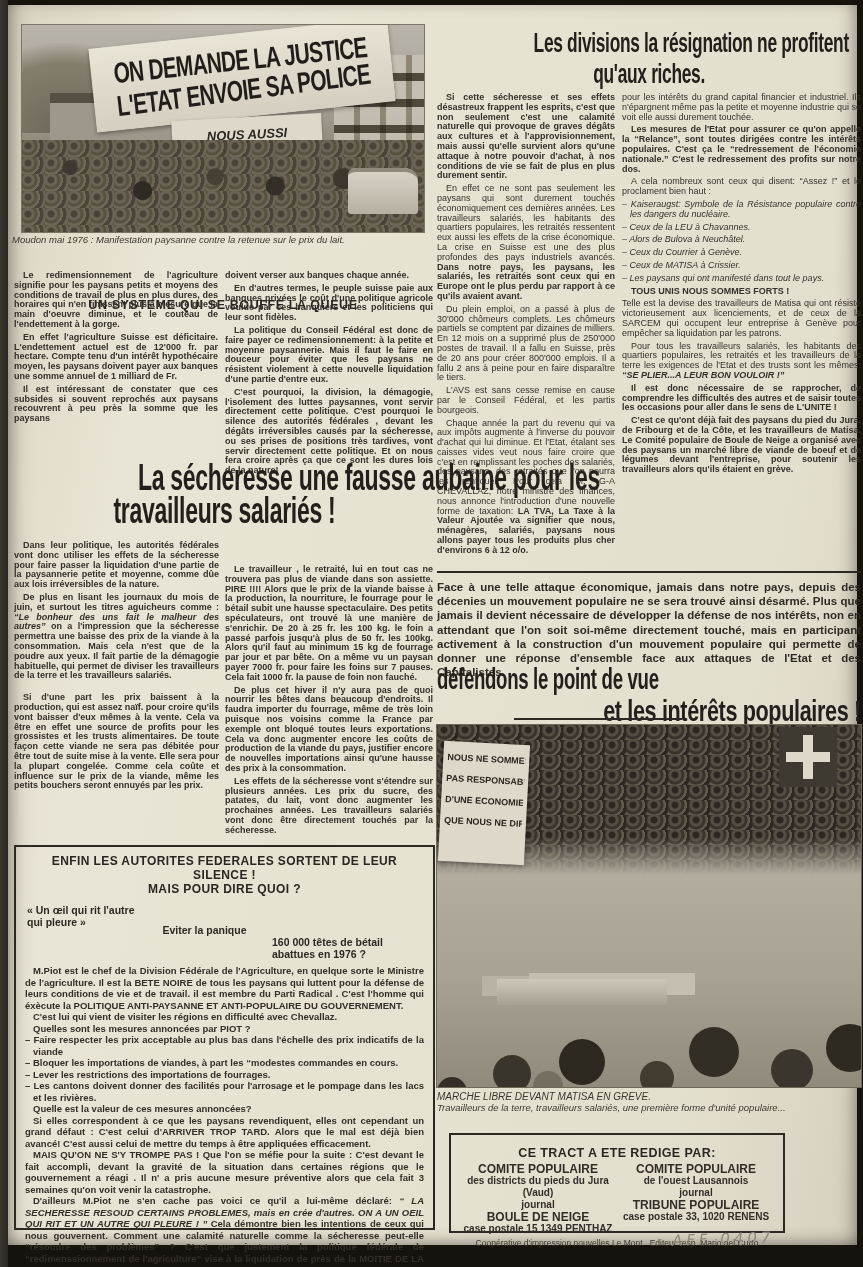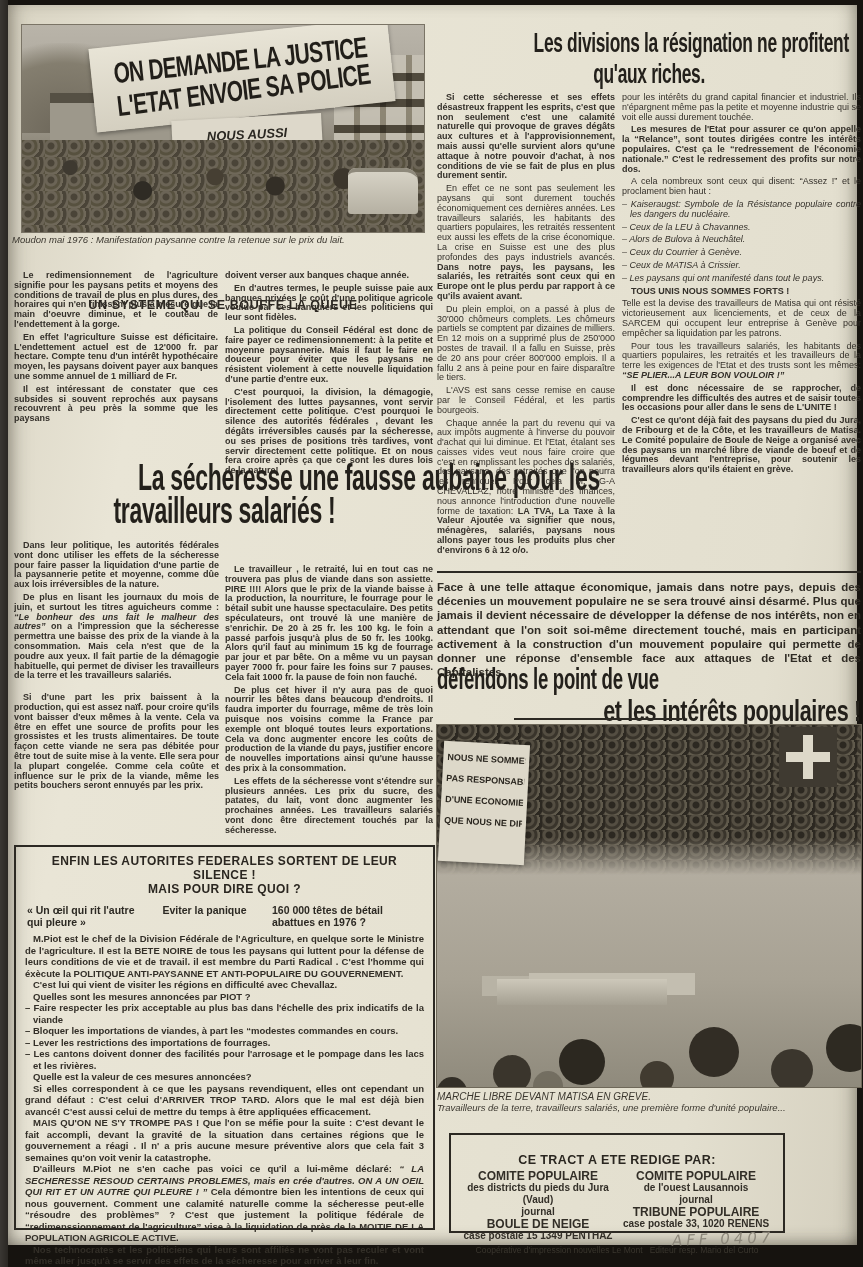--- a/index.html
+++ b/index.html
@@ -56,21 +56,21 @@
   .ph2-heads{position:absolute;left:0;bottom:-20px;width:30px;height:30px;border-radius:50%;background:#332f27;
      box-shadow:60px -18px 0 4px #3a352c, 130px -30px 0 8px #2c2820, 205px -14px 0 2px #413b30, 262px -40px 0 10px #322d25, 340px -22px 0 6px #3b362d, 398px -44px 0 9px #2e2a22, 28px -52px 0 -2px #45403500, 96px -6px 0 0 #45403566;}
   
   .boxed{position:absolute;border:2px solid #2c2923;background:transparent;box-sizing:border-box;}
   .enfin{left:6px;top:840px;width:421px;height:385px;padding:7px 9px;}
   .enfin-title{font-weight:bold;font-size:12px;line-height:14px;letter-spacing:.4px;color:#2a2620;text-align:center;}
   .enfin-body{font-size:9.5px;line-height:11.5px;font-weight:bold;text-align:justify;color:#332f28;margin-top:5px;}
   .enfin-body p{margin:0;text-indent:8px;}
   .enfin-body p.dash{text-indent:-8px;padding-left:8px;}
   .krow{display:flex;justify-content:space-between;margin:8px 2px 2px;}
-  .credits{left:441px;top:1128px;width:336px;height:100px;padding:18px 8px;}
+  .credits{left:441px;top:1128px;width:336px;height:100px;padding:11px 8px;}
   .cred-title{font-weight:bold;font-size:12.5px;text-align:center;letter-spacing:.4px;color:#2a2620;}
   .cred-cols{display:flex;margin-top:3px;}
   .cred-col{flex:1;text-align:center;font-size:10px;line-height:12px;font-weight:bold;color:#322e27;}
   .cred-col .big{font-size:12px;}
   .cred-foot{text-align:center;font-size:8.5px;font-weight:normal;margin-top:3px;color:#3a362e;}
   .pencil{position:absolute;left:664px;top:1225px;font-size:15px;font-style:italic;color:#8d887b;letter-spacing:4px;transform:rotate(-2deg);font-family:"DejaVu Sans",sans-serif;}
   .art-bold .col p, .art-bold p{font-weight:bold;}
   .unity{position:absolute;left:429px;top:575px;width:424px;font-size:11.5px;line-height:14.2px;font-weight:bold;text-align:justify;color:#2f2b24;}
 </style>
 </head>
@@ -125,22 +125,22 @@
       <p>Le travailleur , le retraité, lui en tout cas ne trouvera pas plus de viande dans son assiette. PIRE !!!! Alors que le prix de la viande baisse à la production, la nourriture, le fourrage pour le bétail subit une hausse spectaculaire. Des petits spéculateurs, ont trouvé là une manière de s'enrichir. De 20 à 25 fr. les 100 kg. le foin a passé parfois jusqu'à plus de 50 fr. les 100kg. Alors qu'il faut au minimum 15 kg de fourrage par jour et par bête. On a même vu un paysan payer 7000 fr. pour faire les foins sur 7 pauses. Cela fait 1000 fr. la pause de foin non fauché.</p>
       <p><span>De plus cet hiver il n'y aura pas de quoi nourrir les bêtes dans beaucoup d'endroits. Il faudra importer du fourrage, même de très loin puisque nos voisins comme la France par exemple ont bloqué toutes leurs exportations.</span> <span>Cela va donc augmenter encore les coûts de production de la viande du pays, justifier encore de nouvelles importations ainsi qu'une hausse des prix à la consommation.</span></p>
       <p>Les effets de la sécheresse vont s'étendre sur plusieurs années. Les prix du sucre, des patates, du lait, vont donc augmenter les prochaines années. Les travailleurs salariés vont donc être directement touchés par la sécheresse.</p>
     </div>
 
     <div class="boxed enfin">
       <div class="enfin-title">ENFIN LES AUTORITES FEDERALES SORTENT DE LEUR SILENCE !</div>
       <div class="enfin-title">MAIS POUR DIRE QUOI ?</div>
       <div class="krow">
         <div class="kicker" style="width:110px;">« Un œil qui rit l'autre qui pleure »</div>
-        <div class="kicker" style="width:120px;text-align:center;">Eviter la panique</div>
-        <div class="kicker" style="width:150px;">160 000 têtes de bétail abattues en 1976 ?</div>
+        <div class="kicker" style="width:120px;text-align:center;margin-top:20px;">Eviter la panique</div>
+        <div class="kicker" style="width:150px;margin-top:32px;">160 000 têtes de bétail abattues en 1976 ?</div>
       </div>
       <div class="enfin-body">
         <p>M.Piot est le chef de la Division Fédérale de l'Agriculture, en quelque sorte le Ministre de l'agriculture. Il est la BETE NOIRE de tous les paysans qui luttent pour la défense de leurs conditions de vie et de travail. il est membre du Parti Radical . C'est l'homme qui éxècute la POLITIQUE ANTI-PAYSANNE ET ANTI-POPULAIRE DU GOUVERNEMENT.</p>
         <p>C'est lui qui vient de visiter les régions en difficulté avec Chevallaz.</p>
         <p class="ni">Quelles sont les mesures annoncées par PIOT ?</p>
         <p class="dash">– Faire respecter les prix acceptable au plus bas dans l'échelle des prix indicatifs de la viande</p>
         <p class="dash">– Bloquer les importations de viandes, à part les “modestes commandes en cours.</p>
         <p class="dash">– Lever les restrictions des importations de fourrages.</p>
         <p class="dash">– Les cantons doivent donner des facilités pour l'arrosage et le pompage dans les lacs et les rivières.</p>
         <p>Quelle est la valeur de ces mesures annoncées?</p>

